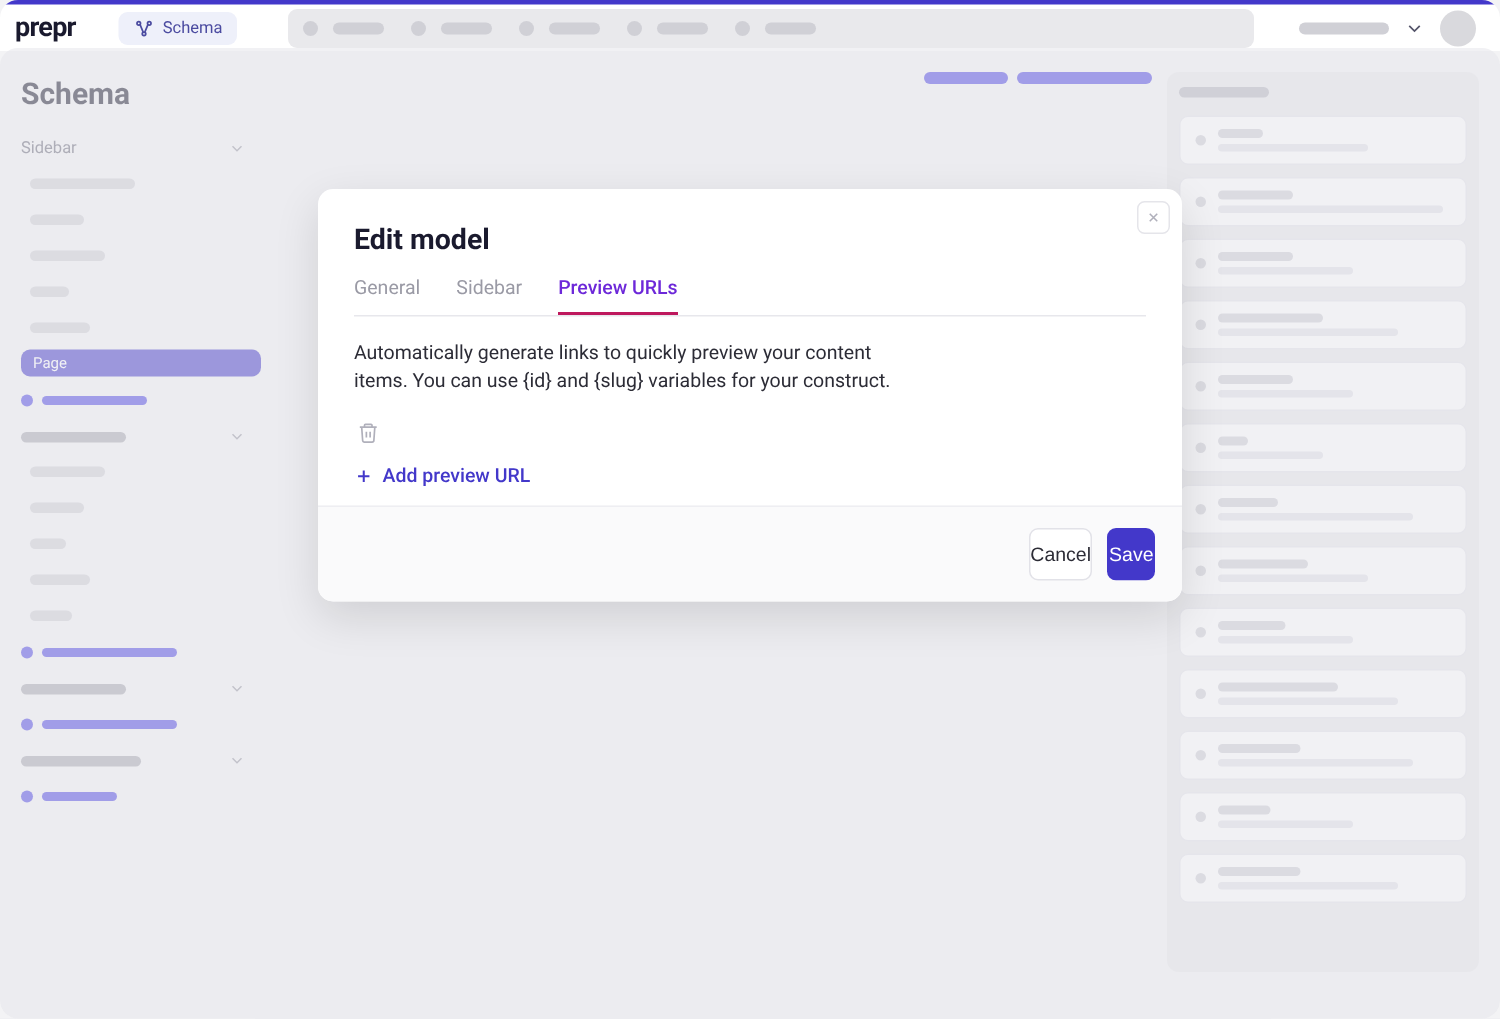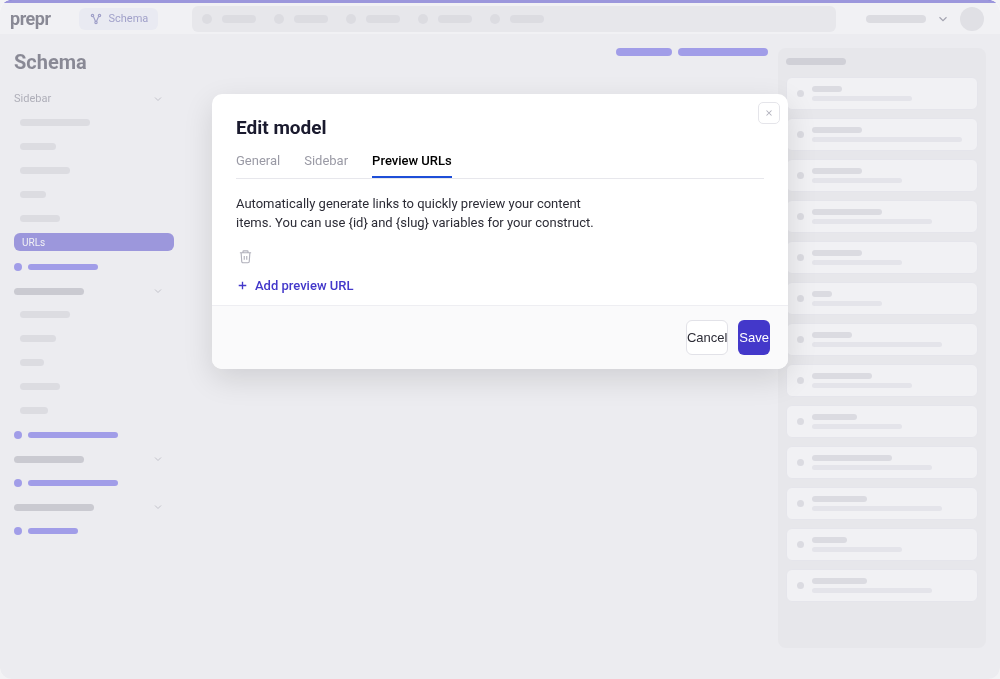--- a/index.html
+++ b/index.html
@@ -72,36 +72,37 @@
     .rc-l1{height:6px;border-radius:3px;background:#cfcfd6;}
     .rc-l2{height:5px;border-radius:3px;background:#e2e2e8;}
 
     
     .overlay {
       position: absolute; inset: 0;
       background: rgba(230,230,235,0.55);
       display:flex; align-items:flex-start; justify-content:center;
       padding-top: 94px;
       border-radius: 12px;
+      margin-top: 32px;
     }
     .modal {
       width: 576px;
       background: #fff;
       border-radius: 10px;
       box-shadow: 0 10px 30px rgba(0,0,0,0.12);
       overflow:hidden;
     }
     .modal-body { padding: 22px 24px 12px 24px; }
     .modal-title { font-size: 19px; font-weight:700; color:#1a1a2e; }
     .close-btn { position:absolute; top:8px; right:8px; width:22px; height:22px; border:1px solid #e5e5ea; border-radius:5px; display:flex; align-items:center; justify-content:center; color:#b0b0bb; font-size:12px; cursor:pointer; background:#fff;}
     .modal-wrap{position:relative;}
 
     .tabs { display:flex; gap:24px; border-bottom:1px solid #e7e7ec; margin-top:14px; }
     .tab { font-size:13px; color:#9a9aa5; padding-bottom:8px; cursor:pointer; }
-    .tab.active { color:#000000; border-bottom:2px solid #1d4ed8; font-weight:500;}
+    .tab.active { color:#6d28d9; border-bottom:2px solid #be185d; font-weight:500;}
 
     .desc { font-size:13px; color:#2c2c36; margin-top:16px; line-height:1.45; max-width:380px;}
 
     .url-row { display:flex; gap:12px; align-items:center; margin-top:16px; }
     .input { border:1px solid #e2e2e8; border-radius:6px; padding:11px 12px; font-size:13px; color:#2c2c36; background:#fff; outline:none;}
     .input.name { width:164px; }
     .input.url { flex:1; }
     .del-btn { width:18px; color:#b0b0bb; cursor:pointer; display:flex; align-items:center; justify-content:center;}
     .del-btn svg{width:15px;height:15px;}
 
@@ -169,21 +170,21 @@
       <div class="side-item">
           <div class="side-skel" style="width:50px"></div>
         </div>
       <div class="side-item">
           <div class="side-skel" style="width:26px"></div>
         </div>
       <div class="side-item">
           <div class="side-skel" style="width:40px"></div>
         </div>
       <div class="side-item selected">
-          <span>URLs</span>
+          <span>Page</span>
         </div>
       <div class="side-group-row">
           <span class="side-bullet"></span>
           <span class="side-bullet-line" style="width:70px"></span>
         </div>
     </div>
 
     <div class="side-section-head">
       <div class="side-skel" style="width:70px;background:#a9a9b2;"></div>
       <svg width="12" height="12" viewBox="0 0 24 24" fill="none" stroke="#9a9aa5" stroke-width="2">

